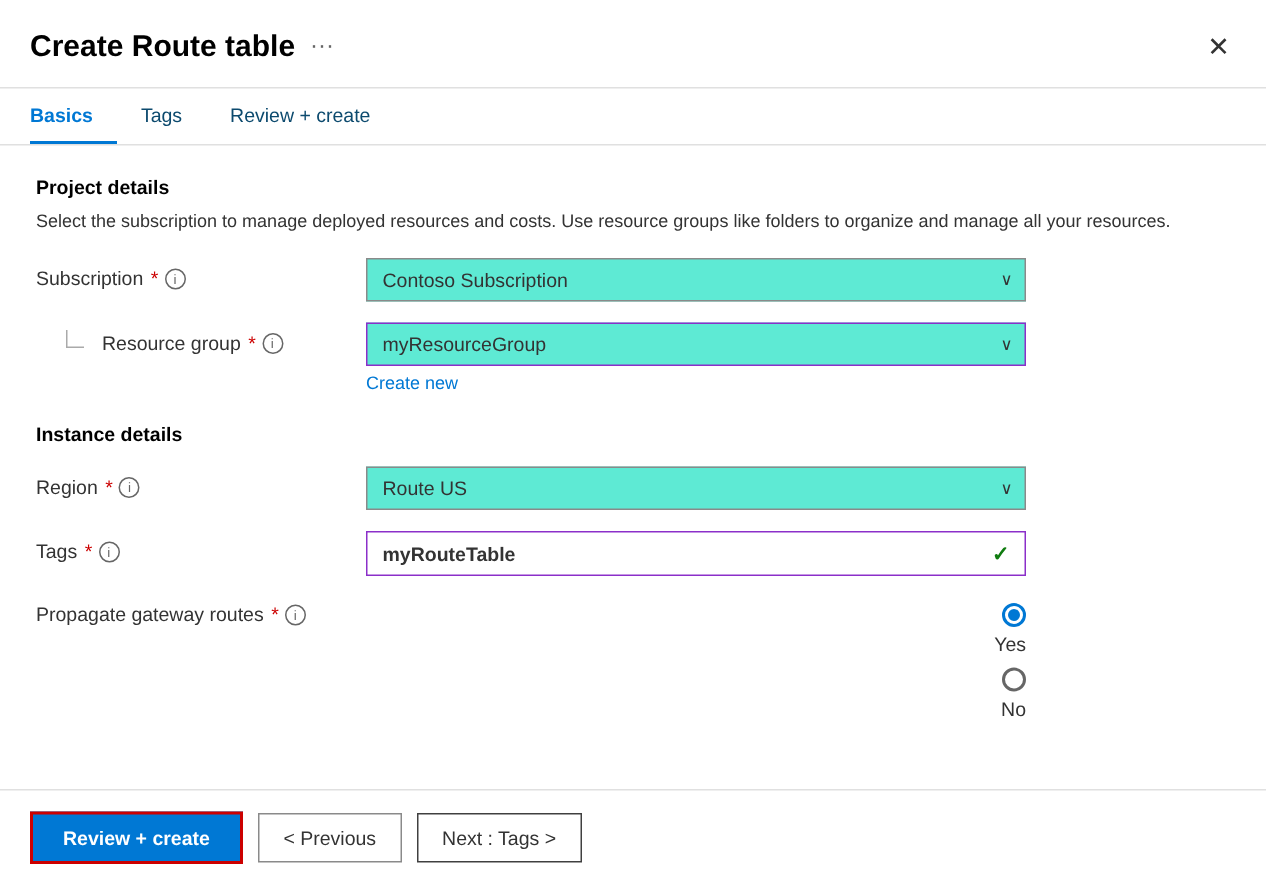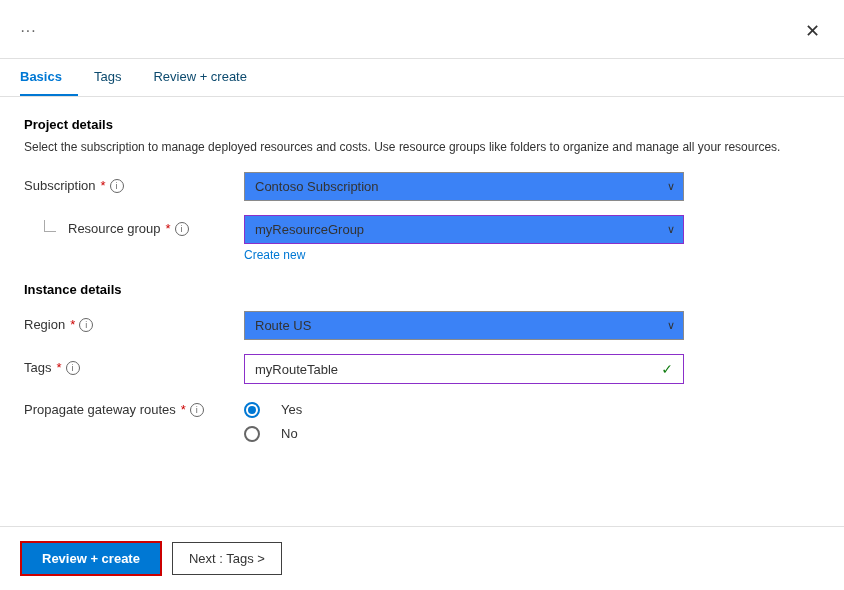--- a/index.html
+++ b/index.html
@@ -121,21 +121,21 @@
     }
     .form-control-col {
       flex: 1;
       max-width: 440px;
     }
     .select-wrapper {
       position: relative;
       border: 1px solid #8a8a8a;
       display: flex;
       align-items: center;
-      background: #3b82f6;
+      background: #5eead4;
     }
     .select-wrapper.focused {
       border-color: #8b2fc9;
       border-width: 1.5px;
     }
     .select-field {
       flex: 1;
       padding: 6px 10px;
       font-size: 13px;
       background: transparent;
@@ -183,23 +183,24 @@
       font-size: 14px;
     }
     .radio-group {
       display: flex;
       flex-direction: column;
       gap: 8px;
       padding-top: 4px;
     }
     .radio-item {
       display: flex;
-      align-items: flex-start;
-      gap: 21px;
-      cursor: pointer;
+      align-items: flex-end;
+      gap: 4px;
+      cursor: pointer;
+      flex-direction: column;
     }
     .radio-outer {
       width: 16px;
       height: 16px;
       border: 2px solid #0078d4;
       border-radius: 50%;
       display: flex;
       align-items: center;
       justify-content: center;
     }
@@ -256,20 +257,21 @@
       padding-top: 4px;
     }
   </style>
 </head>
 <body>
 
 <div class="panel">
 
   <div class="panel-header">
     <div class="panel-title-row">
+      <span class="panel-title">Create Route table</span>
       <span class="ellipsis-icon">···</span>
     </div>
     <span class="close-icon">✕</span>
   </div>
 
   <div class="tabs">
     <span class="tab active">Basics</span>
     <span class="tab">Tags</span>
     <span class="tab">Review + create</span>
   </div>
@@ -327,21 +329,21 @@
       </div>
     </div>
 
     <div class="form-group">
       <div class="form-label-col">
         <span class="form-label">Tags</span>
         <span class="required">*</span>
         <span class="info-icon">i</span>
       </div>
       <div class="form-control-col">
-        <div class="input-field select-wrapper focused" style="display:flex; justify-content:space-between; align-items:center;">
+        <div class="input-field select-wrapper focused" style="display:flex; justify-content:space-between; align-items:center;font-weight:bold;">
           <span>myRouteTable</span>
           <span class="input-check">✓</span>
         </div>
       </div>
     </div>
 
     <div class="form-group propagate-row">
       <div class="form-label-col propagate-label-col">
         <span class="form-label">Propagate gateway routes</span>
         <span class="required">*</span>
@@ -360,15 +362,16 @@
             <span class="radio-label">No</span>
           </label>
         </div>
       </div>
     </div>
 
   </div>
 
   <div class="footer">
     <button class="btn-primary">Review + create</button>
+    <button class="btn-secondary">&lt; Previous</button>
     <button class="btn-next">Next : Tags &gt;</button>
   </div>
 </div>
 
 </body></html>

